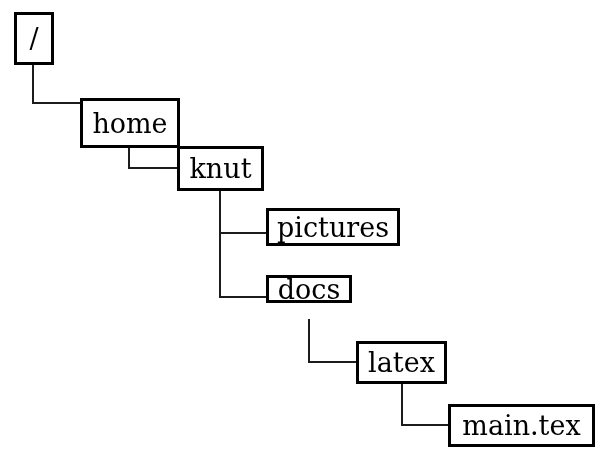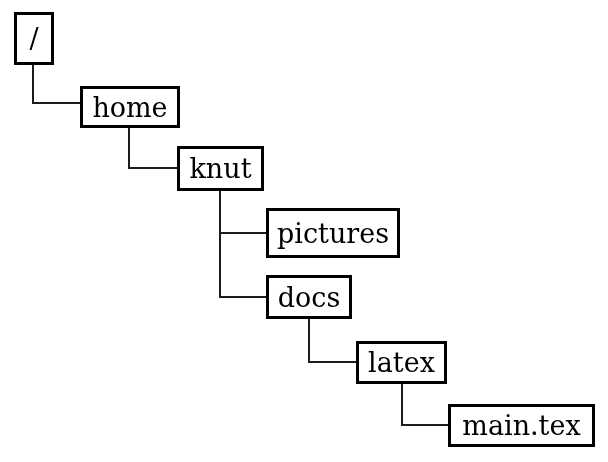--- a/index.html
+++ b/index.html
@@ -23,24 +23,24 @@
     display: flex;
     align-items: center;
     justify-content: center;
     color: #000000;
     font-size: 27px;
     line-height: 1;
     white-space: nowrap;
   }
   
   .node-root     { left: 14px;  top: 12px;  width: 40px;  height: 53px; }
-  .node-home     { left: 80px;  top: 86px;  width: 100px; height: 42px; }
+  .node-home     { left: 80px;  top: 98px;  width: 100px; height: 50px; }
   .node-knut     { left: 177px; top: 146px; width: 87px;  height: 45px; text-align: center; }
-  .node-pictures { left: 266px; top: 208px; width: 134px; height: 50px; }
-  .node-docs     { left: 266px; top: 275px; width: 86px;  height: 44px; }
+  .node-pictures { left: 266px; top: 208px; width: 134px; height: 38px; }
+  .node-docs     { left: 266px; top: 275px; width: 86px;  height: 28px; }
   .node-latex    { left: 356px; top: 341px; width: 91px;  height: 43px; }
   .node-maintex  { left: 448px; top: 404px; width: 147px; height: 43px; }
   
   .node-pictures { align-items: center; }
 
   .edge {
     position: absolute;
     background: #1c1c1c;
   }
   

